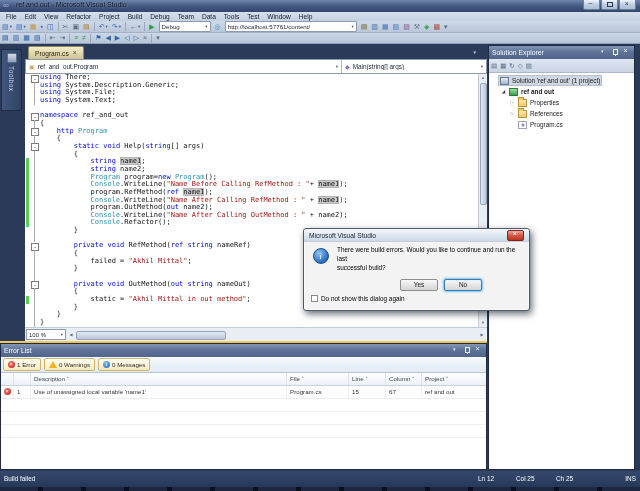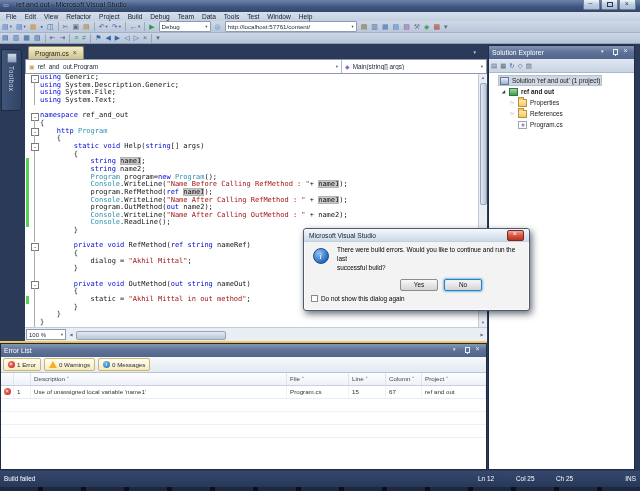--- a/index.html
+++ b/index.html
@@ -358,45 +358,45 @@
         <span class="nav-combo type">
           <span class="nav-icon ni-class">▣</span>
           <span class="nav-label">ref_and_out.Program</span>
         </span>
         <span class="nav-combo member">
           <span class="nav-icon ni-method">◆</span>
           <span class="nav-label">Main(string[] args)</span>
         </span>
       </div>
       <div class="code-region" id="code-lines">
-          <div class="code-line"><span class="chg"></span><span class="fold f-box"></span><span class="ctext"><span class="tk-k">using</span><span class="tk-p"> Generic;</span></span></div>
+          <div class="code-line"><span class="chg"></span><span class="fold f-box"></span><span class="ctext"><span class="tk-k">using</span><span class="tk-p"> There;</span></span></div>
           <div class="code-line"><span class="chg"></span><span class="fold f-line"></span><span class="ctext"><span class="tk-k">using</span><span class="tk-p"> System.Description.Generic;</span></span></div>
           <div class="code-line"><span class="chg"></span><span class="fold f-line"></span><span class="ctext"><span class="tk-k">using</span><span class="tk-p"> System.File;</span></span></div>
           <div class="code-line"><span class="chg"></span><span class="fold f-line"></span><span class="ctext"><span class="tk-k">using</span><span class="tk-p"> System.Text;</span></span></div>
           <div class="code-line"><span class="chg"></span><span class="fold f-none"></span><span class="ctext"></span></div>
           <div class="code-line"><span class="chg"></span><span class="fold f-box"></span><span class="ctext"><span class="tk-k">namespace</span><span class="tk-p"> ref_and_out</span></span></div>
           <div class="code-line"><span class="chg"></span><span class="fold f-line"></span><span class="ctext"><span class="tk-p">{</span></span></div>
           <div class="code-line"><span class="chg"></span><span class="fold f-box"></span><span class="ctext"><span class="tk-p">    </span><span class="tk-k">http</span><span class="tk-p"> </span><span class="tk-t">Program</span></span></div>
           <div class="code-line"><span class="chg"></span><span class="fold f-line"></span><span class="ctext"><span class="tk-p">    {</span></span></div>
           <div class="code-line"><span class="chg"></span><span class="fold f-box"></span><span class="ctext"><span class="tk-p">        </span><span class="tk-k">static</span><span class="tk-p"> </span><span class="tk-k">void</span><span class="tk-p"> Help(</span><span class="tk-k">string</span><span class="tk-p">[] args)</span></span></div>
           <div class="code-line"><span class="chg"></span><span class="fold f-line"></span><span class="ctext"><span class="tk-p">        {</span></span></div>
           <div class="code-line"><span class="chg on"></span><span class="fold f-line"></span><span class="ctext"><span class="tk-p">            </span><span class="tk-k">string</span><span class="tk-p"> </span><span class="tk-h">name1</span><span class="tk-p">;</span></span></div>
           <div class="code-line"><span class="chg on"></span><span class="fold f-line"></span><span class="ctext"><span class="tk-p">            </span><span class="tk-k">string</span><span class="tk-p"> name2;</span></span></div>
           <div class="code-line"><span class="chg on"></span><span class="fold f-line"></span><span class="ctext"><span class="tk-p">            </span><span class="tk-t">Program</span><span class="tk-p"> program=</span><span class="tk-k">new</span><span class="tk-p"> </span><span class="tk-t">Program</span><span class="tk-p">();</span></span></div>
           <div class="code-line"><span class="chg on"></span><span class="fold f-line"></span><span class="ctext"><span class="tk-p">            </span><span class="tk-t">Console</span><span class="tk-p">.WriteLine(</span><span class="tk-s">"Name Before Calling RefMethod : "</span><span class="tk-p">+ </span><span class="tk-h">name1</span><span class="tk-p">);</span></span></div>
           <div class="code-line"><span class="chg on"></span><span class="fold f-line"></span><span class="ctext"><span class="tk-p">            program.RefMethod(</span><span class="tk-k">ref</span><span class="tk-p"> </span><span class="tk-h">name1</span><span class="tk-p">);</span></span></div>
           <div class="code-line"><span class="chg on"></span><span class="fold f-line"></span><span class="ctext"><span class="tk-p">            </span><span class="tk-t">Console</span><span class="tk-p">.WriteLine(</span><span class="tk-s">"Name After Calling RefMethod : "</span><span class="tk-p"> + </span><span class="tk-h">name1</span><span class="tk-p">);</span></span></div>
           <div class="code-line"><span class="chg on"></span><span class="fold f-line"></span><span class="ctext"><span class="tk-p">            program.OutMethod(</span><span class="tk-k">out</span><span class="tk-p"> name2);</span></span></div>
           <div class="code-line"><span class="chg on"></span><span class="fold f-line"></span><span class="ctext"><span class="tk-p">            </span><span class="tk-t">Console</span><span class="tk-p">.WriteLine(</span><span class="tk-s">"Name After Calling OutMethod : "</span><span class="tk-p"> + name2);</span></span></div>
-          <div class="code-line"><span class="chg on"></span><span class="fold f-line"></span><span class="ctext"><span class="tk-p">            </span><span class="tk-t">Console</span><span class="tk-p">.ReadLine();</span></span></div>
+          <div class="code-line"><span class="chg on"></span><span class="fold f-line"></span><span class="ctext"><span class="tk-p">            </span><span class="tk-t">Console</span><span class="tk-p">.Refactor();</span></span></div>
           <div class="code-line"><span class="chg"></span><span class="fold f-line"></span><span class="ctext"><span class="tk-p">        }</span></span></div>
           <div class="code-line"><span class="chg"></span><span class="fold f-line"></span><span class="ctext"></span></div>
           <div class="code-line"><span class="chg"></span><span class="fold f-box"></span><span class="ctext"><span class="tk-p">        </span><span class="tk-k">private</span><span class="tk-p"> </span><span class="tk-k">void</span><span class="tk-p"> RefMethod(</span><span class="tk-k">ref</span><span class="tk-p"> </span><span class="tk-k">string</span><span class="tk-p"> nameRef)</span></span></div>
           <div class="code-line"><span class="chg"></span><span class="fold f-line"></span><span class="ctext"><span class="tk-p">        {</span></span></div>
-          <div class="code-line"><span class="chg"></span><span class="fold f-line"></span><span class="ctext"><span class="tk-p">            dialog = </span><span class="tk-s">"Akhil Mittal"</span><span class="tk-p">;</span></span></div>
+          <div class="code-line"><span class="chg"></span><span class="fold f-line"></span><span class="ctext"><span class="tk-p">            failed = </span><span class="tk-s">"Akhil Mittal"</span><span class="tk-p">;</span></span></div>
           <div class="code-line"><span class="chg"></span><span class="fold f-line"></span><span class="ctext"><span class="tk-p">        }</span></span></div>
           <div class="code-line"><span class="chg"></span><span class="fold f-line"></span><span class="ctext"></span></div>
           <div class="code-line"><span class="chg"></span><span class="fold f-box"></span><span class="ctext"><span class="tk-p">        </span><span class="tk-k">private</span><span class="tk-p"> </span><span class="tk-k">void</span><span class="tk-p"> OutMethod(</span><span class="tk-k">out</span><span class="tk-p"> </span><span class="tk-k">string</span><span class="tk-p"> nameOut)</span></span></div>
           <div class="code-line"><span class="chg"></span><span class="fold f-line"></span><span class="ctext"><span class="tk-p">        {</span></span></div>
           <div class="code-line"><span class="chg on"></span><span class="fold f-line"></span><span class="ctext"><span class="tk-p">            static = </span><span class="tk-s">"Akhil Mittal in out method"</span><span class="tk-p">;</span></span></div>
           <div class="code-line"><span class="chg"></span><span class="fold f-line"></span><span class="ctext"><span class="tk-p">        }</span></span></div>
           <div class="code-line"><span class="chg"></span><span class="fold f-line"></span><span class="ctext"><span class="tk-p">    }</span></span></div>
           <div class="code-line"><span class="chg"></span><span class="fold f-line"></span><span class="ctext"><span class="tk-p">}</span></span></div>
         </div>
       <div class="vscroll">

